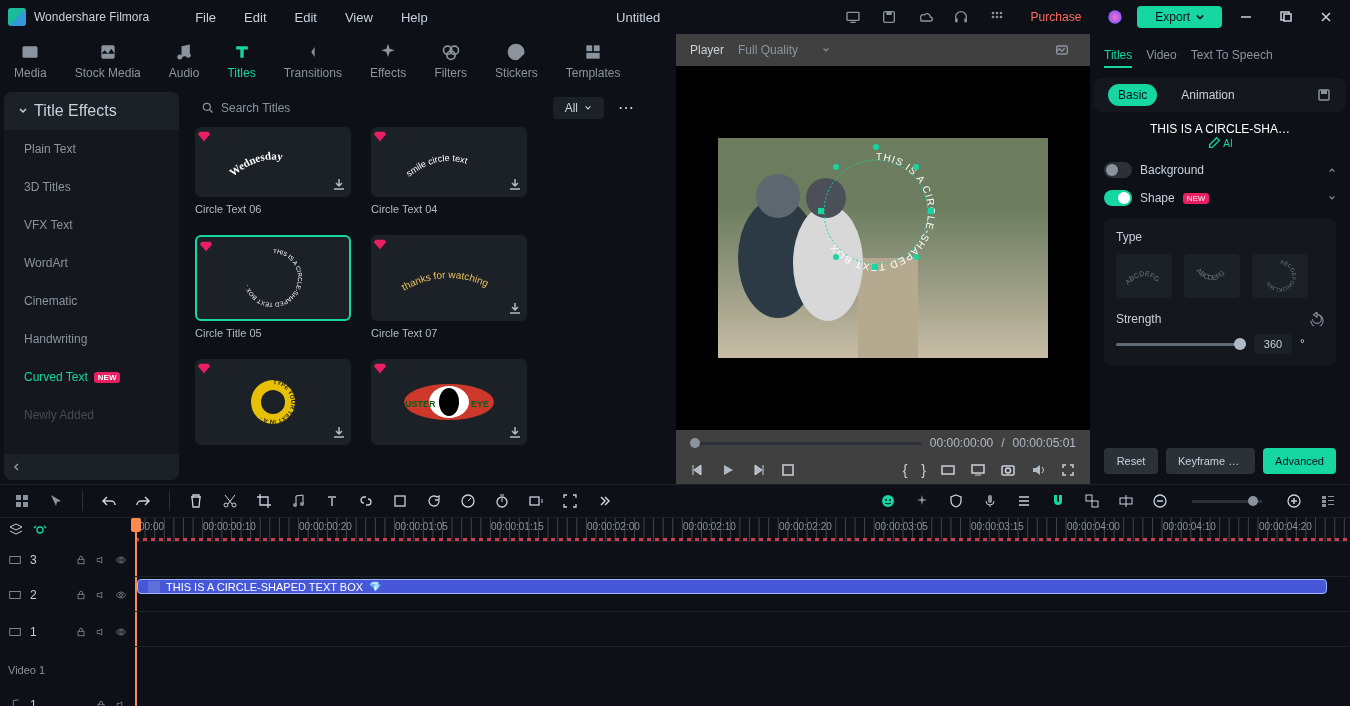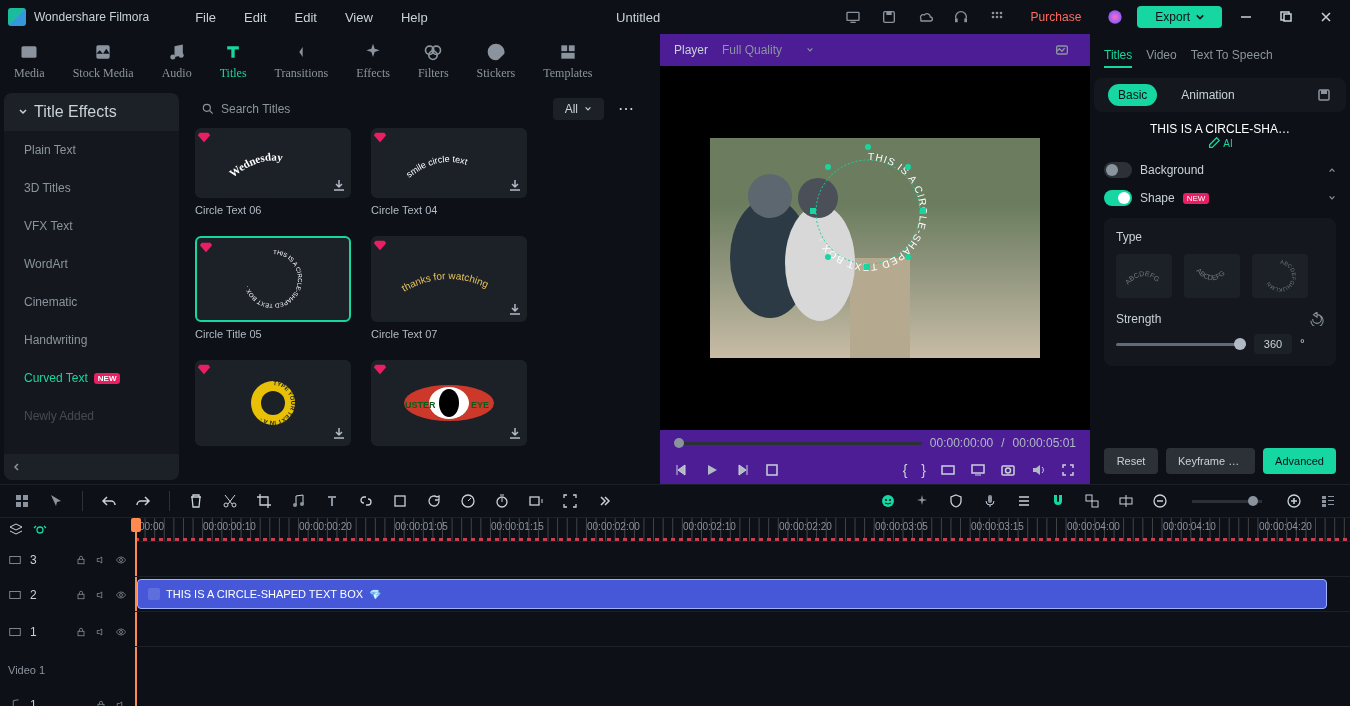--- a/index.html
+++ b/index.html
@@ -28,21 +28,21 @@
 .tb-icon { width: 16px; height: 16px; fill: #8b949e; margin: 0 6px; cursor: pointer; }
 .purchase-btn { background: transparent; color: #ff6b61; padding: 4px 12px; border: none; font-size: 12px; border-radius: 4px; cursor: pointer; }
 .export-btn { background: #16d6a1; color: #0d1117; padding: 4px 18px; border: none; font-size: 12px; border-radius: 4px; cursor: pointer; display: inline-flex; align-items: center; gap: 6px; }
 .win-ctrl { width: 16px; height: 16px; margin: 0 8px; fill: #c9d1d9; cursor: pointer; }
 
 
 .main-row { display: flex; height: 450px; }
 
 
 .media-panel { width: 652px; background: #0d1117; display: flex; flex-direction: column; }
-.media-tabs { display: flex; padding: 8px 14px 0; gap: 28px; background: #0d1117; font-family: Liberation Serif, serif; }
+.media-tabs { display: flex; padding: 8px 14px 0; gap: 28px; background: #0d1117; }
 .media-tab { display: flex; flex-direction: column; align-items: center; color: #8b949e; font-size: 11px; cursor: pointer; }
 .media-tab.active { color: #16d6a1; }
 .media-tab svg { width: 20px; height: 20px; margin-bottom: 4px; fill: currentColor; }
 .media-tab-label { font-size: 12px; }
 
 .media-body { flex: 1; display: flex; padding-top: 8px; }
 .sidebar { width: 175px; background: #14181e; border-radius: 8px; margin: 4px; overflow: hidden; display: flex; flex-direction: column; }
 .sidebar-header { padding: 10px 14px; background: #1c2128; font-size: 16px; display: flex; align-items: center; gap: 6px; }
 .sidebar-items { flex: 1; overflow: hidden; }
 .sidebar-item { padding: 12px 20px; font-size: 12px; color: #8b949e; cursor: pointer; display: flex; align-items: center; gap: 6px; }
@@ -58,21 +58,21 @@
 
 .title-grid { flex: 1; display: flex; flex-wrap: wrap; gap: 20px; padding: 0 8px; overflow: hidden; align-content: flex-start; }
 .title-card { width: 156px; }
 .thumb { width: 156px; height: 86px; background: #1c2128; border-radius: 6px; position: relative; overflow: hidden; display: flex; align-items: center; justify-content: center; }
 .thumb.selected { border: 2px solid #16d6a1; }
 .gem-badge { position: absolute; top: 2px; left: 2px; width: 14px; height: 14px; }
 .dl-icon { position: absolute; bottom: 4px; right: 4px; width: 16px; height: 16px; }
 .card-label { margin-top: 6px; font-size: 11px; color: #b1bac4; }
 
 
-.player-panel { flex: 1; background: #4c1d95; display: flex; flex-direction: column; margin-left: 8px; }
+.player-panel { flex: 1; background: #404040; display: flex; flex-direction: column; margin-left: 24px; }
 .player-head { display: flex; align-items: center; padding: 8px 14px; gap: 14px; }
 .qual-select { background: transparent; border: none; color: #8b949e; font-size: 12px; display: inline-flex; align-items: center; gap: 24px; cursor: pointer; }
 .player-stage { flex: 1; background: #000; position: relative; display: flex; align-items: center; justify-content: center; }
 .stage-img { width: 330px; height: 220px; background: linear-gradient(to bottom, #6b7d5e 30%, #8a9178 55%, #c8bca6 100%); position: relative; }
 .circle-text { position: absolute; top: 4px; left: 88px; width: 140px; height: 140px; }
 .circle-handle { fill: #16d6a1; }
 .stage-svg-text { fill: #fff; font-size: 10px; letter-spacing: 1px; font-family: sans-serif; }
 
 .transport-row { display: flex; align-items: center; padding: 6px 14px; gap: 8px; }
 .seek-bar { flex: 1; height: 3px; background: #2c3138; border-radius: 2px; position: relative; }
@@ -130,21 +130,21 @@
 .tl-timeline { flex: 1; position: relative; }
 .ruler { height: 24px; border-bottom: 1px solid #1c2128; display: flex; position: relative; background: linear-gradient(to right, #444 1px, transparent 1px); background-size: 9.6px 100%; }
 .ruler-tick { font-size: 10px; color: #8b949e; position: absolute; top: 3px; }
 .ruler-pinkline { position: absolute; bottom: 0; width: 100%; height: 3px; background: repeating-linear-gradient(90deg, #cc3d4f, #cc3d4f 4px, transparent 4px, transparent 8px); }
 .playhead-line { position: absolute; left: 0; top: 0; width: 2px; height: 200px; background: #ff8a50; }
 .playhead-top { position: absolute; left: -4px; top: 0; width: 10px; height: 14px; background: #ff8a50; border-radius: 2px; }
 
 .tracks { display: flex; flex-direction: column; }
 .track { height: 35px; border-bottom: 1px solid #1c2128; position: relative; }
 .track.tall { height: 65px; }
-.clip { position: absolute; top: 2px; height: 30px; border-radius: 4px; display: flex; align-items: center; padding: 0 10px; font-size: 11px; gap: 6px; }
+.clip { position: absolute; top: 2px; height: 15px; border-radius: 4px; display: flex; align-items: center; padding: 0 10px; font-size: 11px; gap: 6px; }
 .clip.title-clip { left: 2px; width: 1190px; background: #4658d8; border: 1px solid #9fb3ff; color: #fff; }
 .clip.video-clip { left: 2px; width: 95px; height: 60px; top: 2px; background: linear-gradient(to bottom, #4a5a3c 55%, #7c5ab8 55%); color: #fff; }
 .clip-title-icon { width: 12px; height: 12px; background: #fff2; border-radius: 2px; display: inline-block; }
 .gem-sm { font-size: 10px; }
 
 svg { display: block; }
 </style>
 </head>
 <body>
 

